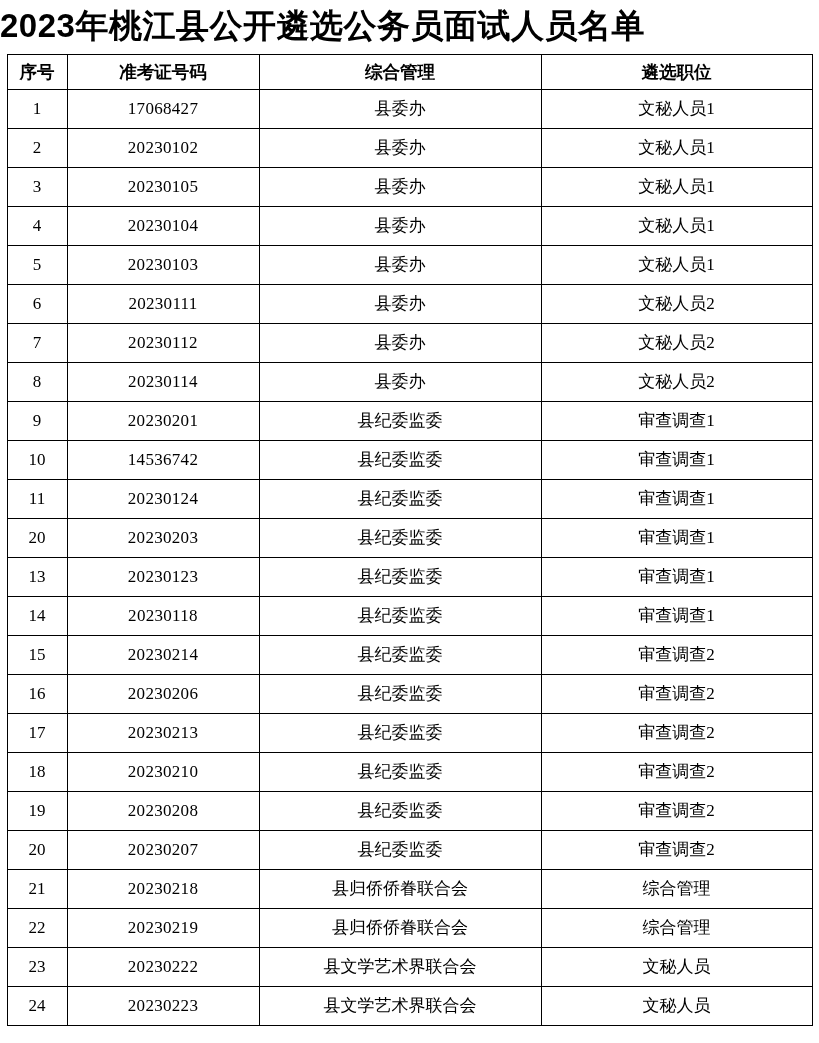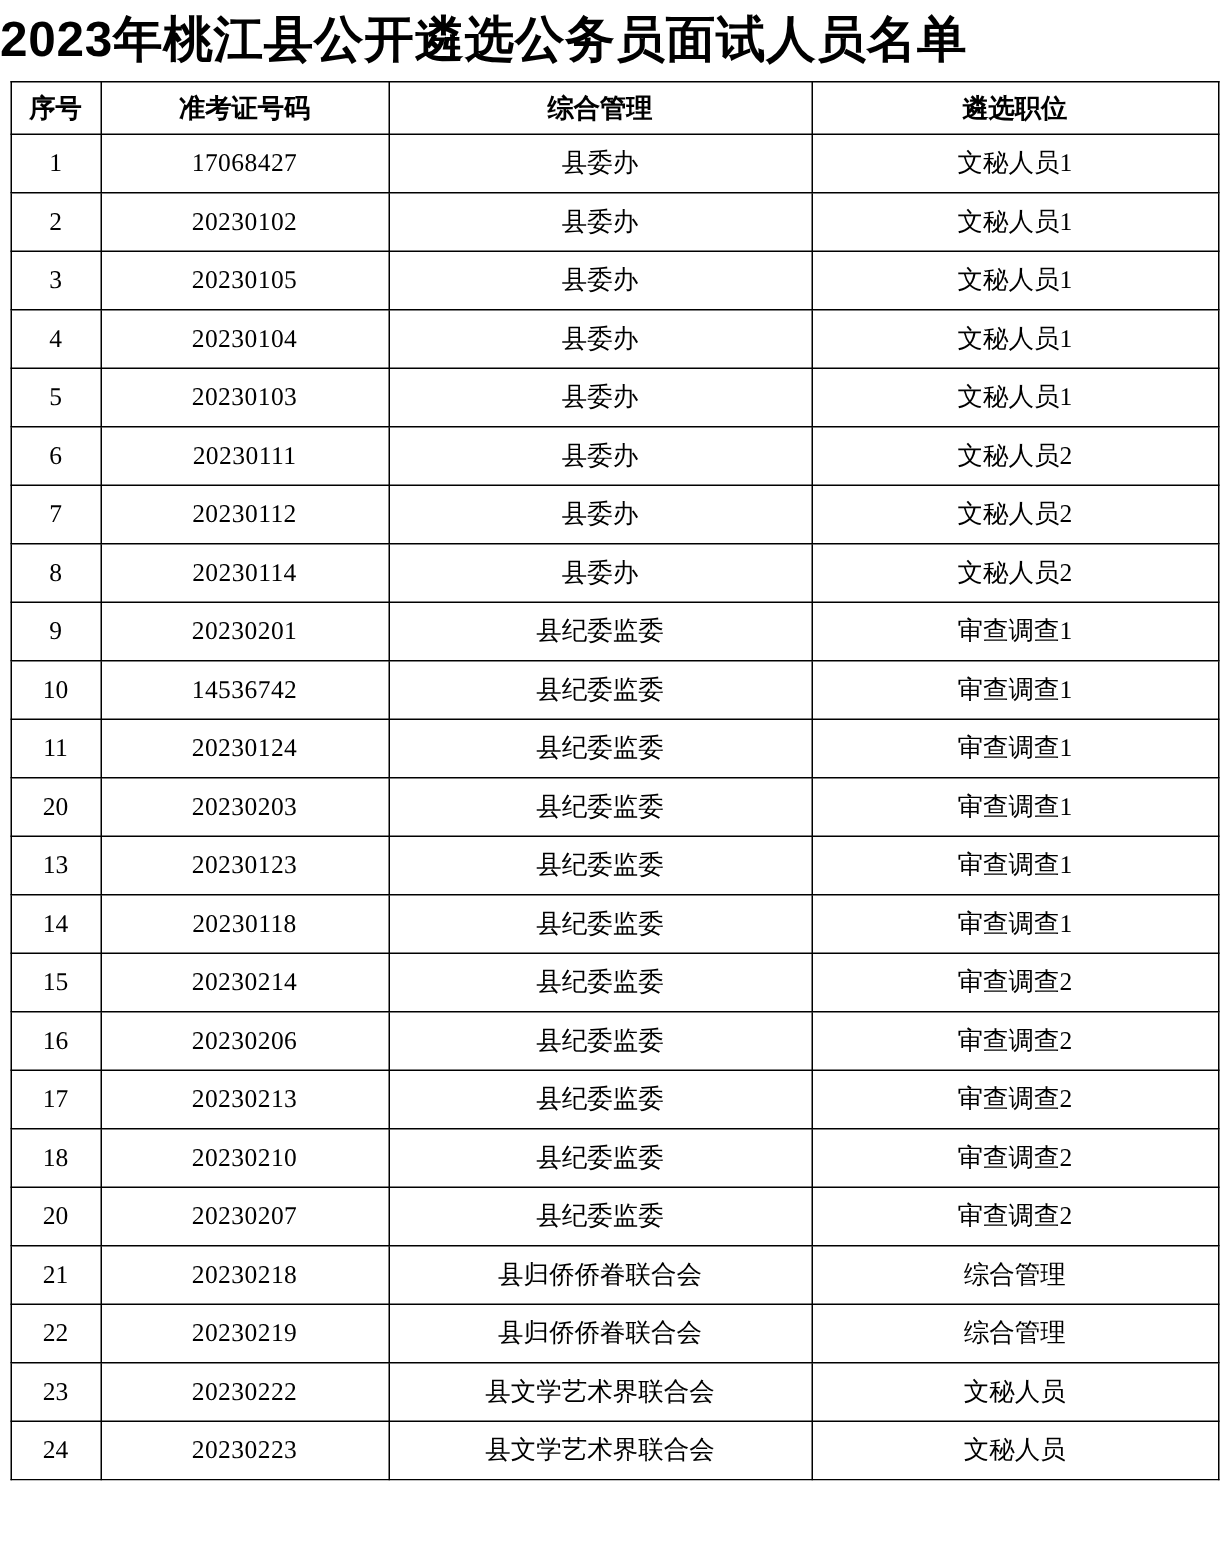--- a/index.html
+++ b/index.html
@@ -180,20 +180,26 @@
           <td class="unit">县纪委监委</td>
           <td class="post">审查调查2</td>
         </tr>
         <tr>
           <td class="seq">18</td>
           <td class="card">20230210</td>
           <td class="unit">县纪委监委</td>
           <td class="post">审查调查2</td>
         </tr>
         <tr>
+          <td class="seq">19</td>
+          <td class="card">20230208</td>
+          <td class="unit">县纪委监委</td>
+          <td class="post">审查调查2</td>
+        </tr>
+        <tr>
           <td class="seq">20</td>
           <td class="card">20230207</td>
           <td class="unit">县纪委监委</td>
           <td class="post">审查调查2</td>
         </tr>
         <tr>
           <td class="seq">21</td>
           <td class="card">20230218</td>
           <td class="unit">县归侨侨眷联合会</td>
           <td class="post">综合管理</td>

